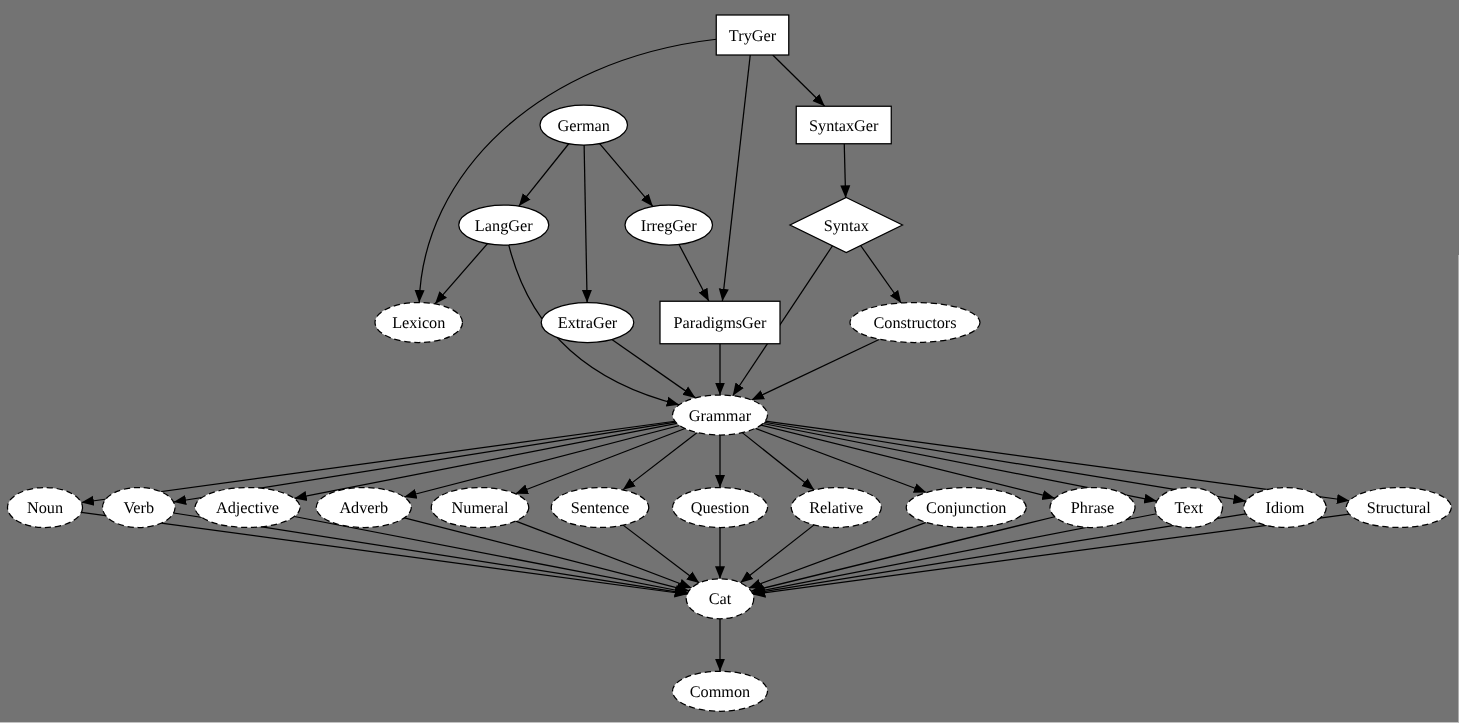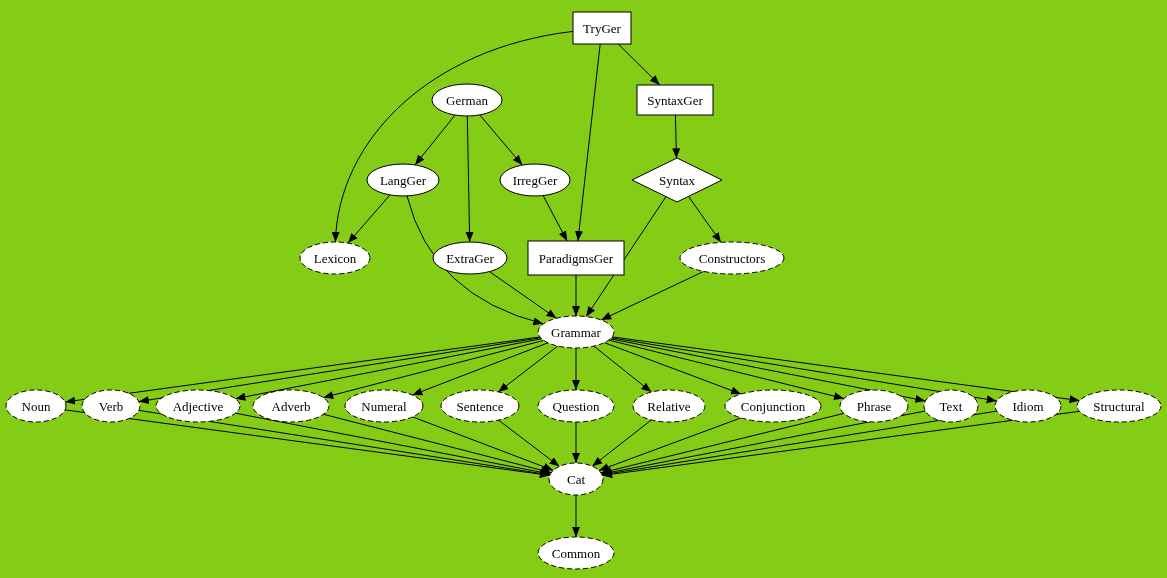--- a/index.html
+++ b/index.html
@@ -3,21 +3,21 @@
 <meta charset="utf-8">
 <style>
   html, body {
     margin: 0;
     padding: 0;
     background: #ffffff;
   }
   .canvas-wrap {
     width: 1167px;
     height: 578px;
-    background: #84cc16;
+    background: #737373;
     position: relative;
     overflow: hidden;
   }
   svg {
     display: block;
   }
   svg text {
     font-family: "Liberation Serif", "DejaVu Serif", serif;
   }
 </style>

